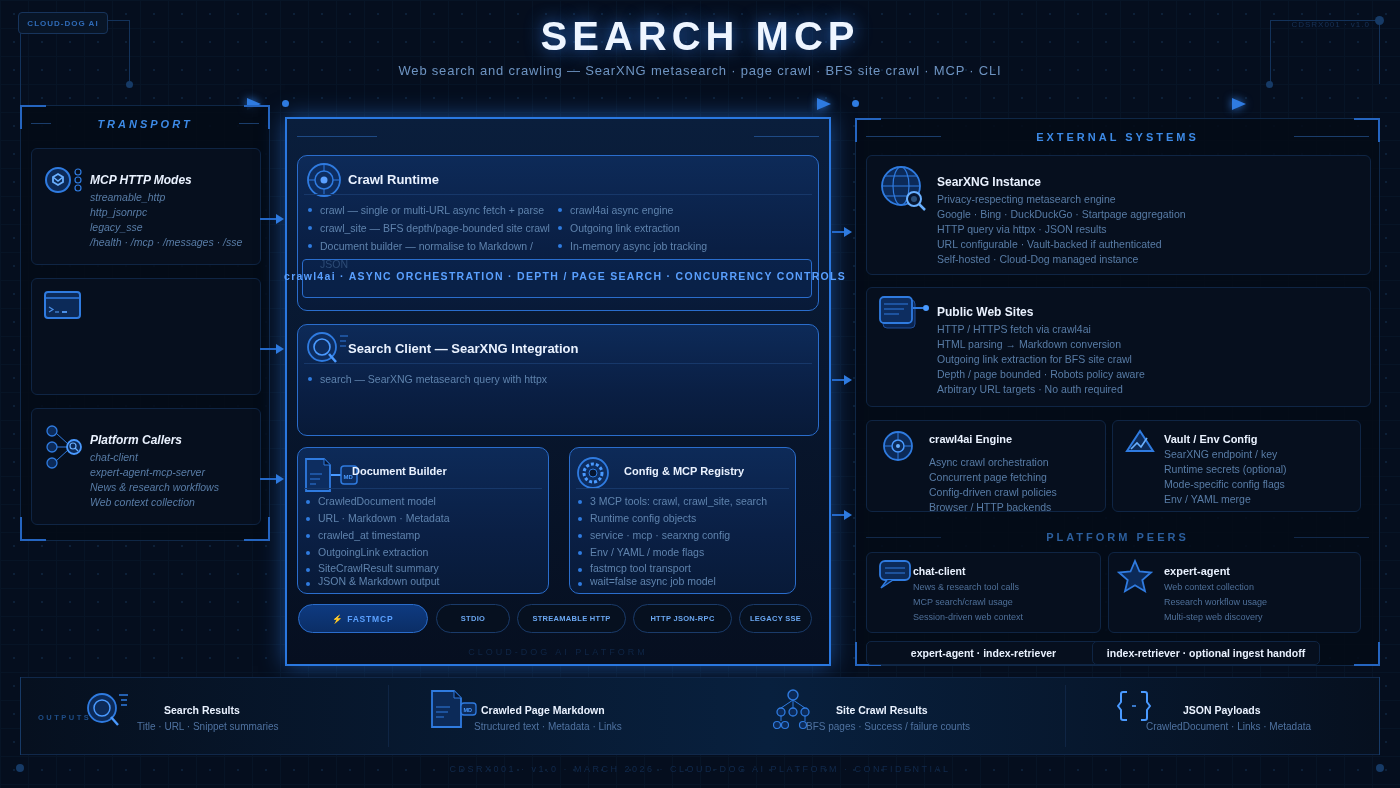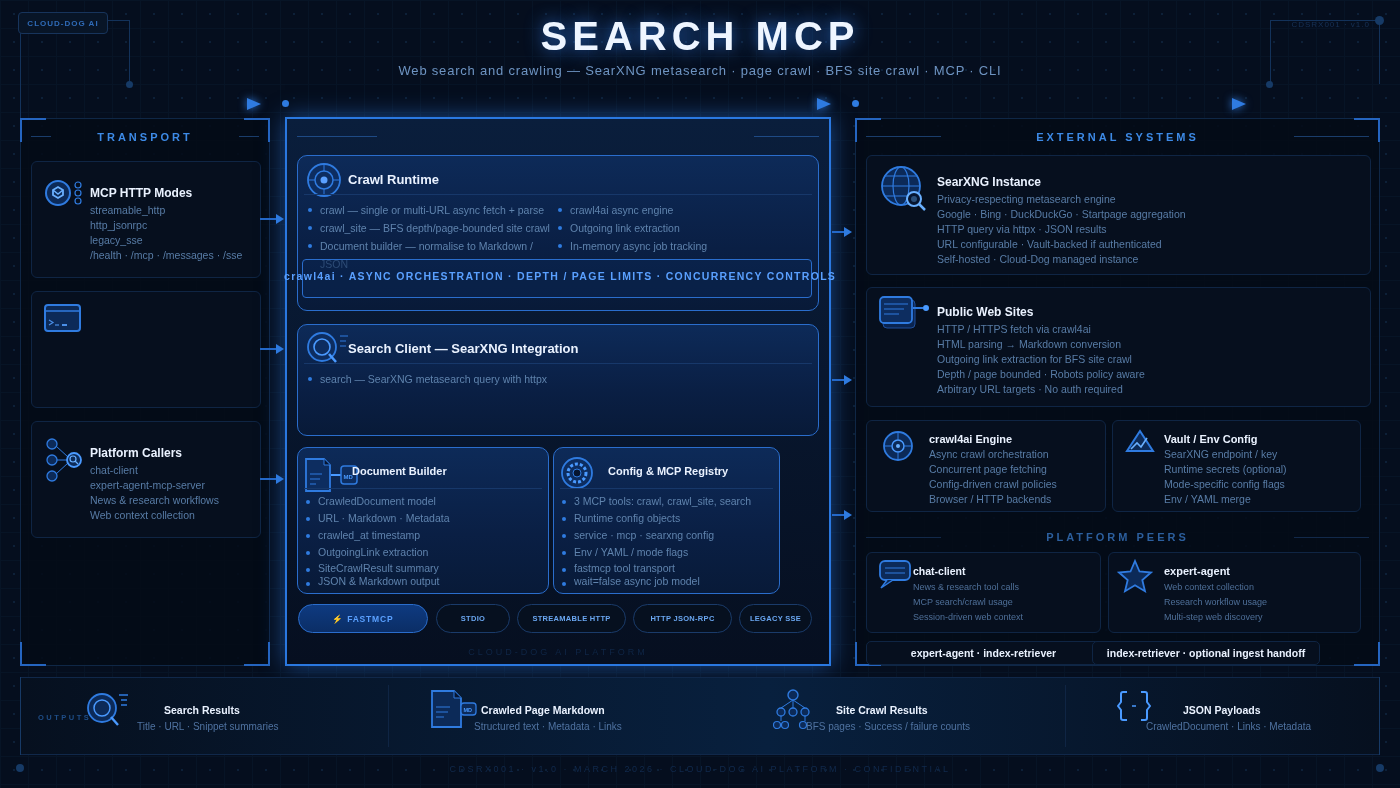--- a/index.html
+++ b/index.html
@@ -56,21 +56,21 @@
 <div class="abs docid">CDSRX001 · v1.0</div>
 <div class="abs title">SEARCH MCP</div>
 <div class="abs subtitle">Web search and crawling — SearXNG metasearch · page crawl · BFS site crawl · MCP · CLI</div>
 
 <div class="abs tri" style="left:247px;top:98px"></div>
 <div class="abs dot" style="left:282px;top:100px"></div>
 <div class="abs tri" style="left:817px;top:98px"></div>
 <div class="abs dot" style="left:852px;top:100px"></div>
 <div class="abs tri" style="left:1232px;top:98px"></div>
 
-<div class="abs panel" style="left:20px;top:118px;width:250px;height:548px;">
+<div class="abs panel" style="left:20px;top:105px;width:250px;height:436px;font-style:italic;">
   <div class="corner" style="left:-1px;top:-1px;border-width:2px 0 0 2px"></div>
   <div class="corner" style="right:-1px;top:-1px;border-width:2px 2px 0 0"></div>
   <div class="corner" style="left:-1px;bottom:-1px;border-width:0 0 2px 2px"></div>
   <div class="corner" style="right:-1px;bottom:-1px;border-width:0 2px 2px 0"></div>
   <div class="sec-line" style="left:10px;top:17px;width:20px"></div>
   <div class="sec-line" style="right:10px;top:17px;width:20px"></div>
   <div class="sec-title" style="top:12px">TRANSPORT</div>
 
   <div class="card" style="left:10px;top:42px;width:230px;height:117px;">
     <svg class="icon" style="left:12px;top:16px" width="40" height="30" viewBox="0 0 40 30">
@@ -146,21 +146,21 @@
       <div class="bul">crawl — single or multi-URL async fetch + parse</div>
       <div class="bul">crawl_site — BFS depth/page-bounded site crawl</div>
       <div class="bul">Document builder — normalise to Markdown / JSON</div>
     </div>
     <div style="position:absolute;left:258px;top:45px">
       <div class="bul">crawl4ai async engine</div>
       <div class="bul">Outgoing link extraction</div>
       <div class="bul">In-memory async job tracking</div>
     </div>
     <div style="position:absolute;left:4px;top:103px;width:510px;height:39px;border:1px solid #2a6dcc;border-radius:4px;background:rgba(10,36,80,.6)"></div>
-    <div style="position:absolute;left:-14px;top:114px;width:550px;text-align:center;font-size:10.5px;font-weight:bold;letter-spacing:1.3px;color:#5aa0ff;white-space:nowrap">crawl4ai · ASYNC ORCHESTRATION · DEPTH / PAGE LIMITS · CONCURRENCY CONTROLS</div>
+    <div style="position:absolute;left:-14px;top:114px;width:550px;text-align:center;font-size:10.5px;font-weight:bold;letter-spacing:1.3px;color:#5aa0ff;white-space:nowrap">crawl4ai · ASYNC ORCHESTRATION · DEPTH / PAGE SEARCH · CONCURRENCY CONTROLS</div>
   </div>
 
   <div class="ccard" style="left:10px;top:205px;width:522px;height:112px;">
     <svg class="icon" style="left:8px;top:6px" width="44" height="36" viewBox="0 0 44 36">
         <circle cx="16" cy="16" r="14" fill="#0d2d60" stroke="#2f7be0" stroke-width="1.8"></circle>
         <circle cx="16" cy="16" r="8" fill="none" stroke="#4a9aff" stroke-width="1.6"></circle>
         <line x1="23" y1="23" x2="30" y2="31" stroke="#4a9aff" stroke-width="2.5"></line>
         <line x1="34" y1="5" x2="42" y2="5" stroke="#2f7be0"></line>
         <line x1="34" y1="10" x2="40" y2="10" stroke="#2f7be0"></line>
         <line x1="34" y1="15" x2="40" y2="15" stroke="#2f7be0"></line>
@@ -188,21 +188,21 @@
     <div style="position:absolute;left:6px;top:45px;line-height:17px">
       <div class="bul" style="line-height:17px">CrawledDocument model</div>
       <div class="bul" style="line-height:17px">URL · Markdown · Metadata</div>
       <div class="bul" style="line-height:17px">crawled_at timestamp</div>
       <div class="bul" style="line-height:17px">OutgoingLink extraction</div>
       <div class="bul" style="line-height:14px">SiteCrawlResult summary</div>
       <div class="bul" style="line-height:13px">JSON &amp; Markdown output</div>
     </div>
   </div>
 
-  <div class="ccard" style="left:266px;top:328px;width:227px;height:147px;">
+  <div class="ccard" style="left:282px;top:328px;width:227px;height:147px;">
     <svg class="icon" style="left:6px;top:8px" width="34" height="34" viewBox="0 0 34 34">
         <circle cx="17" cy="17" r="15" fill="#0d2d60" stroke="#2f7be0" stroke-width="1.8"></circle>
         <circle cx="17" cy="17" r="9" fill="none" stroke="#4a9aff" stroke-width="3" stroke-dasharray="3 2"></circle>
         <circle cx="17" cy="17" r="4" fill="#061530" stroke="#2f7be0"></circle>
       </svg>
     <h3 style="position:absolute;left:54px;top:17px;font-size:11px">Config &amp; MCP Registry</h3>
     <div class="hr" style="left:6px;right:6px;top:40px"></div>
     <div style="position:absolute;left:6px;top:45px">
       <div class="bul" style="line-height:17px">3 MCP tools: crawl, crawl_site, search</div>
       <div class="bul" style="line-height:17px">Runtime config objects</div>
@@ -280,21 +280,21 @@
     <svg class="icon" style="left:15px;top:9px" width="32" height="32" viewBox="0 0 32 32">
         <circle cx="16" cy="16" r="14" fill="#0c2a58" stroke="#2f7be0" stroke-width="1.8"></circle>
         <circle cx="16" cy="16" r="6" fill="none" stroke="#4a9aff" stroke-width="1.5"></circle>
         <circle cx="16" cy="16" r="2" fill="#6ab0ff"></circle>
         <line x1="16" y1="2" x2="16" y2="10" stroke="#2f7be0"></line>
         <line x1="16" y1="22" x2="16" y2="30" stroke="#2f7be0"></line>
         <line x1="2" y1="16" x2="10" y2="16" stroke="#2f7be0"></line>
         <line x1="22" y1="16" x2="30" y2="16" stroke="#2f7be0"></line>
       </svg>
     <div style="position:absolute;left:62px;top:12px">
-      <h4 style="font-size:11px;margin-bottom:2px">crawl4ai Engine</h4>
+      <h4 style="font-size:11px;margin-bottom:10px">crawl4ai Engine</h4>
       <div class="ln">Async crawl orchestration</div>
       <div class="ln">Concurrent page fetching</div>
       <div class="ln">Config-driven crawl policies</div>
       <div class="ln">Browser / HTTP backends</div>
     </div>
   </div>
 
   <div class="card" style="left:256px;top:301px;width:249px;height:92px;">
     <svg class="icon" style="left:12px;top:8px" width="30" height="24" viewBox="0 0 30 24">
         <path d="M15 2L2 22h26z" fill="#0c2a58" stroke="#2f7be0" stroke-width="2"></path>

